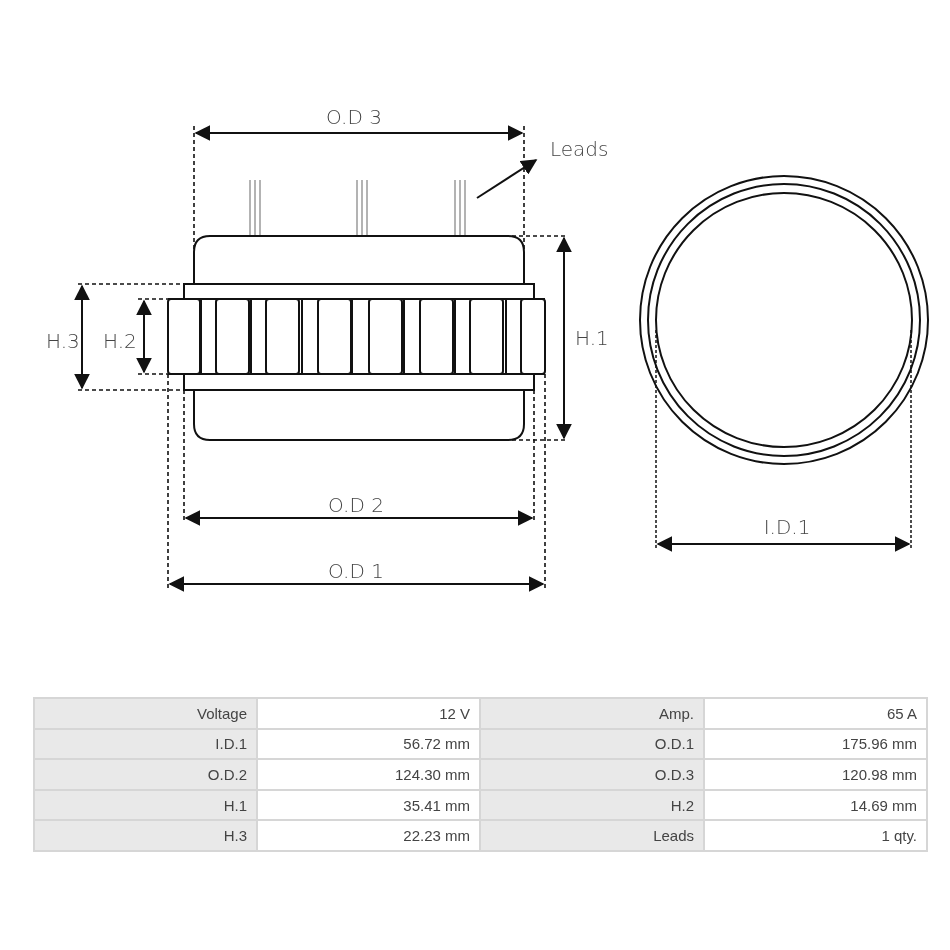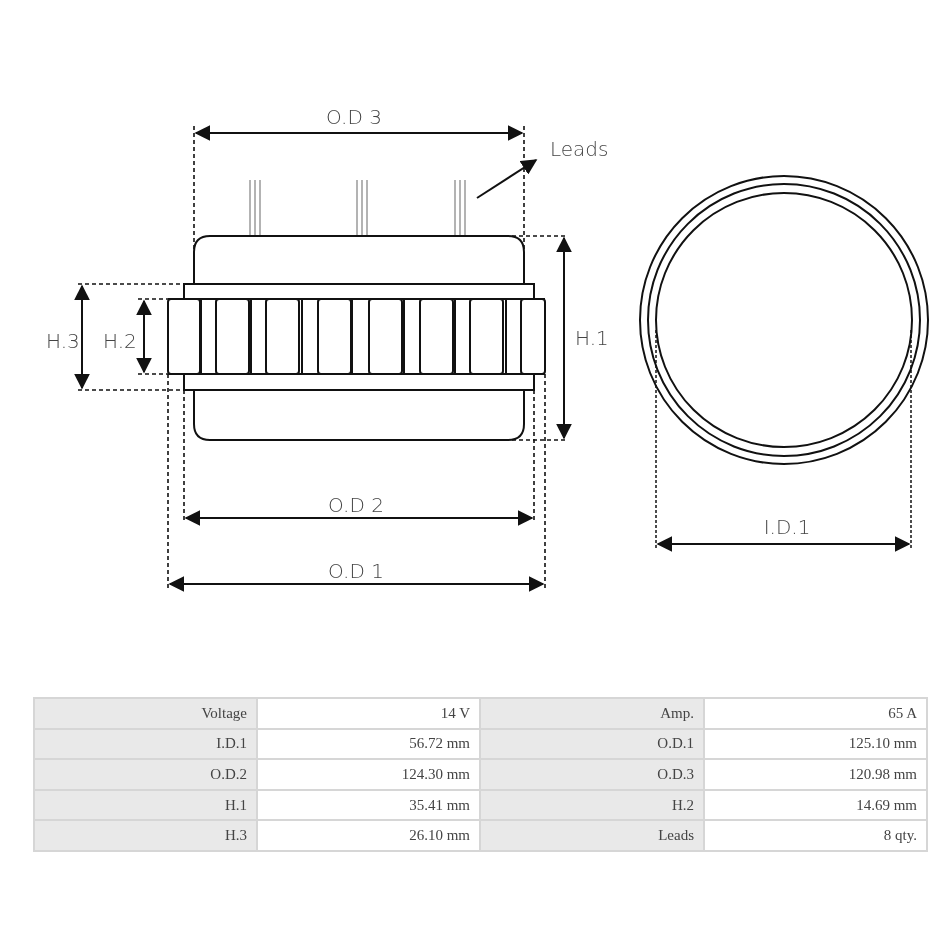--- a/index.html
+++ b/index.html
@@ -2,21 +2,21 @@
 <html><head>
 <meta charset="utf-8">
 <style>
   html, body { margin: 0; padding: 0; background: #ffffff; }
   body { width: 950px; height: 950px; position: relative; overflow: hidden;
          font-family: "DejaVu Sans", sans-serif; }
   #diagram { position: absolute; left: 0; top: 0; width: 950px; height: 640px; }
   .lbl { font-family: "DejaVu Sans", sans-serif; font-weight: 300; fill: #444; }
   .spec-table { position: absolute; left: 33px; top: 697px; width: 893px;
                 border-collapse: collapse; table-layout: fixed;
-                font-family: Liberation Serif, serif; font-size: 15px; color: #444; }
+                font-family: Liberation Sans, sans-serif; font-size: 15px; color: #444; }
   .spec-table td { border: 2px solid #d6d6d6; height: 28.6px; padding: 0 9px 0 4px;
                    text-align: right; white-space: nowrap; }
   .spec-table td.k { background: #e9e9e9; }
   .spec-table td.v { background: #ffffff; }
 </style>
 </head>
 <body>
 
 <svg id="diagram" viewBox="0 0 950 640" xmlns="http://www.w3.org/2000/svg">
   <defs>
@@ -115,42 +115,42 @@
 <table class="spec-table">
   <colgroup>
       <col style="width:223px">
       <col style="width:223px">
       <col style="width:224px">
       <col style="width:223px">
     </colgroup>
   <tbody>
     <tr>
       <td class="k">Voltage</td>
-      <td class="v">14 V</td>
+      <td class="v">12 V</td>
       <td class="k">Amp.</td>
       <td class="v">65 A</td>
     </tr>
     <tr>
       <td class="k">I.D.1</td>
       <td class="v">56.72 mm</td>
       <td class="k">O.D.1</td>
-      <td class="v">125.10 mm</td>
+      <td class="v">175.96 mm</td>
     </tr>
     <tr>
       <td class="k">O.D.2</td>
       <td class="v">124.30 mm</td>
       <td class="k">O.D.3</td>
       <td class="v">120.98 mm</td>
     </tr>
     <tr>
       <td class="k">H.1</td>
       <td class="v">35.41 mm</td>
       <td class="k">H.2</td>
       <td class="v">14.69 mm</td>
     </tr>
     <tr>
       <td class="k">H.3</td>
-      <td class="v">26.10 mm</td>
+      <td class="v">22.23 mm</td>
       <td class="k">Leads</td>
-      <td class="v">8 qty.</td>
+      <td class="v">1 qty.</td>
     </tr>
   </tbody>
 </table>
 
 </body></html>

